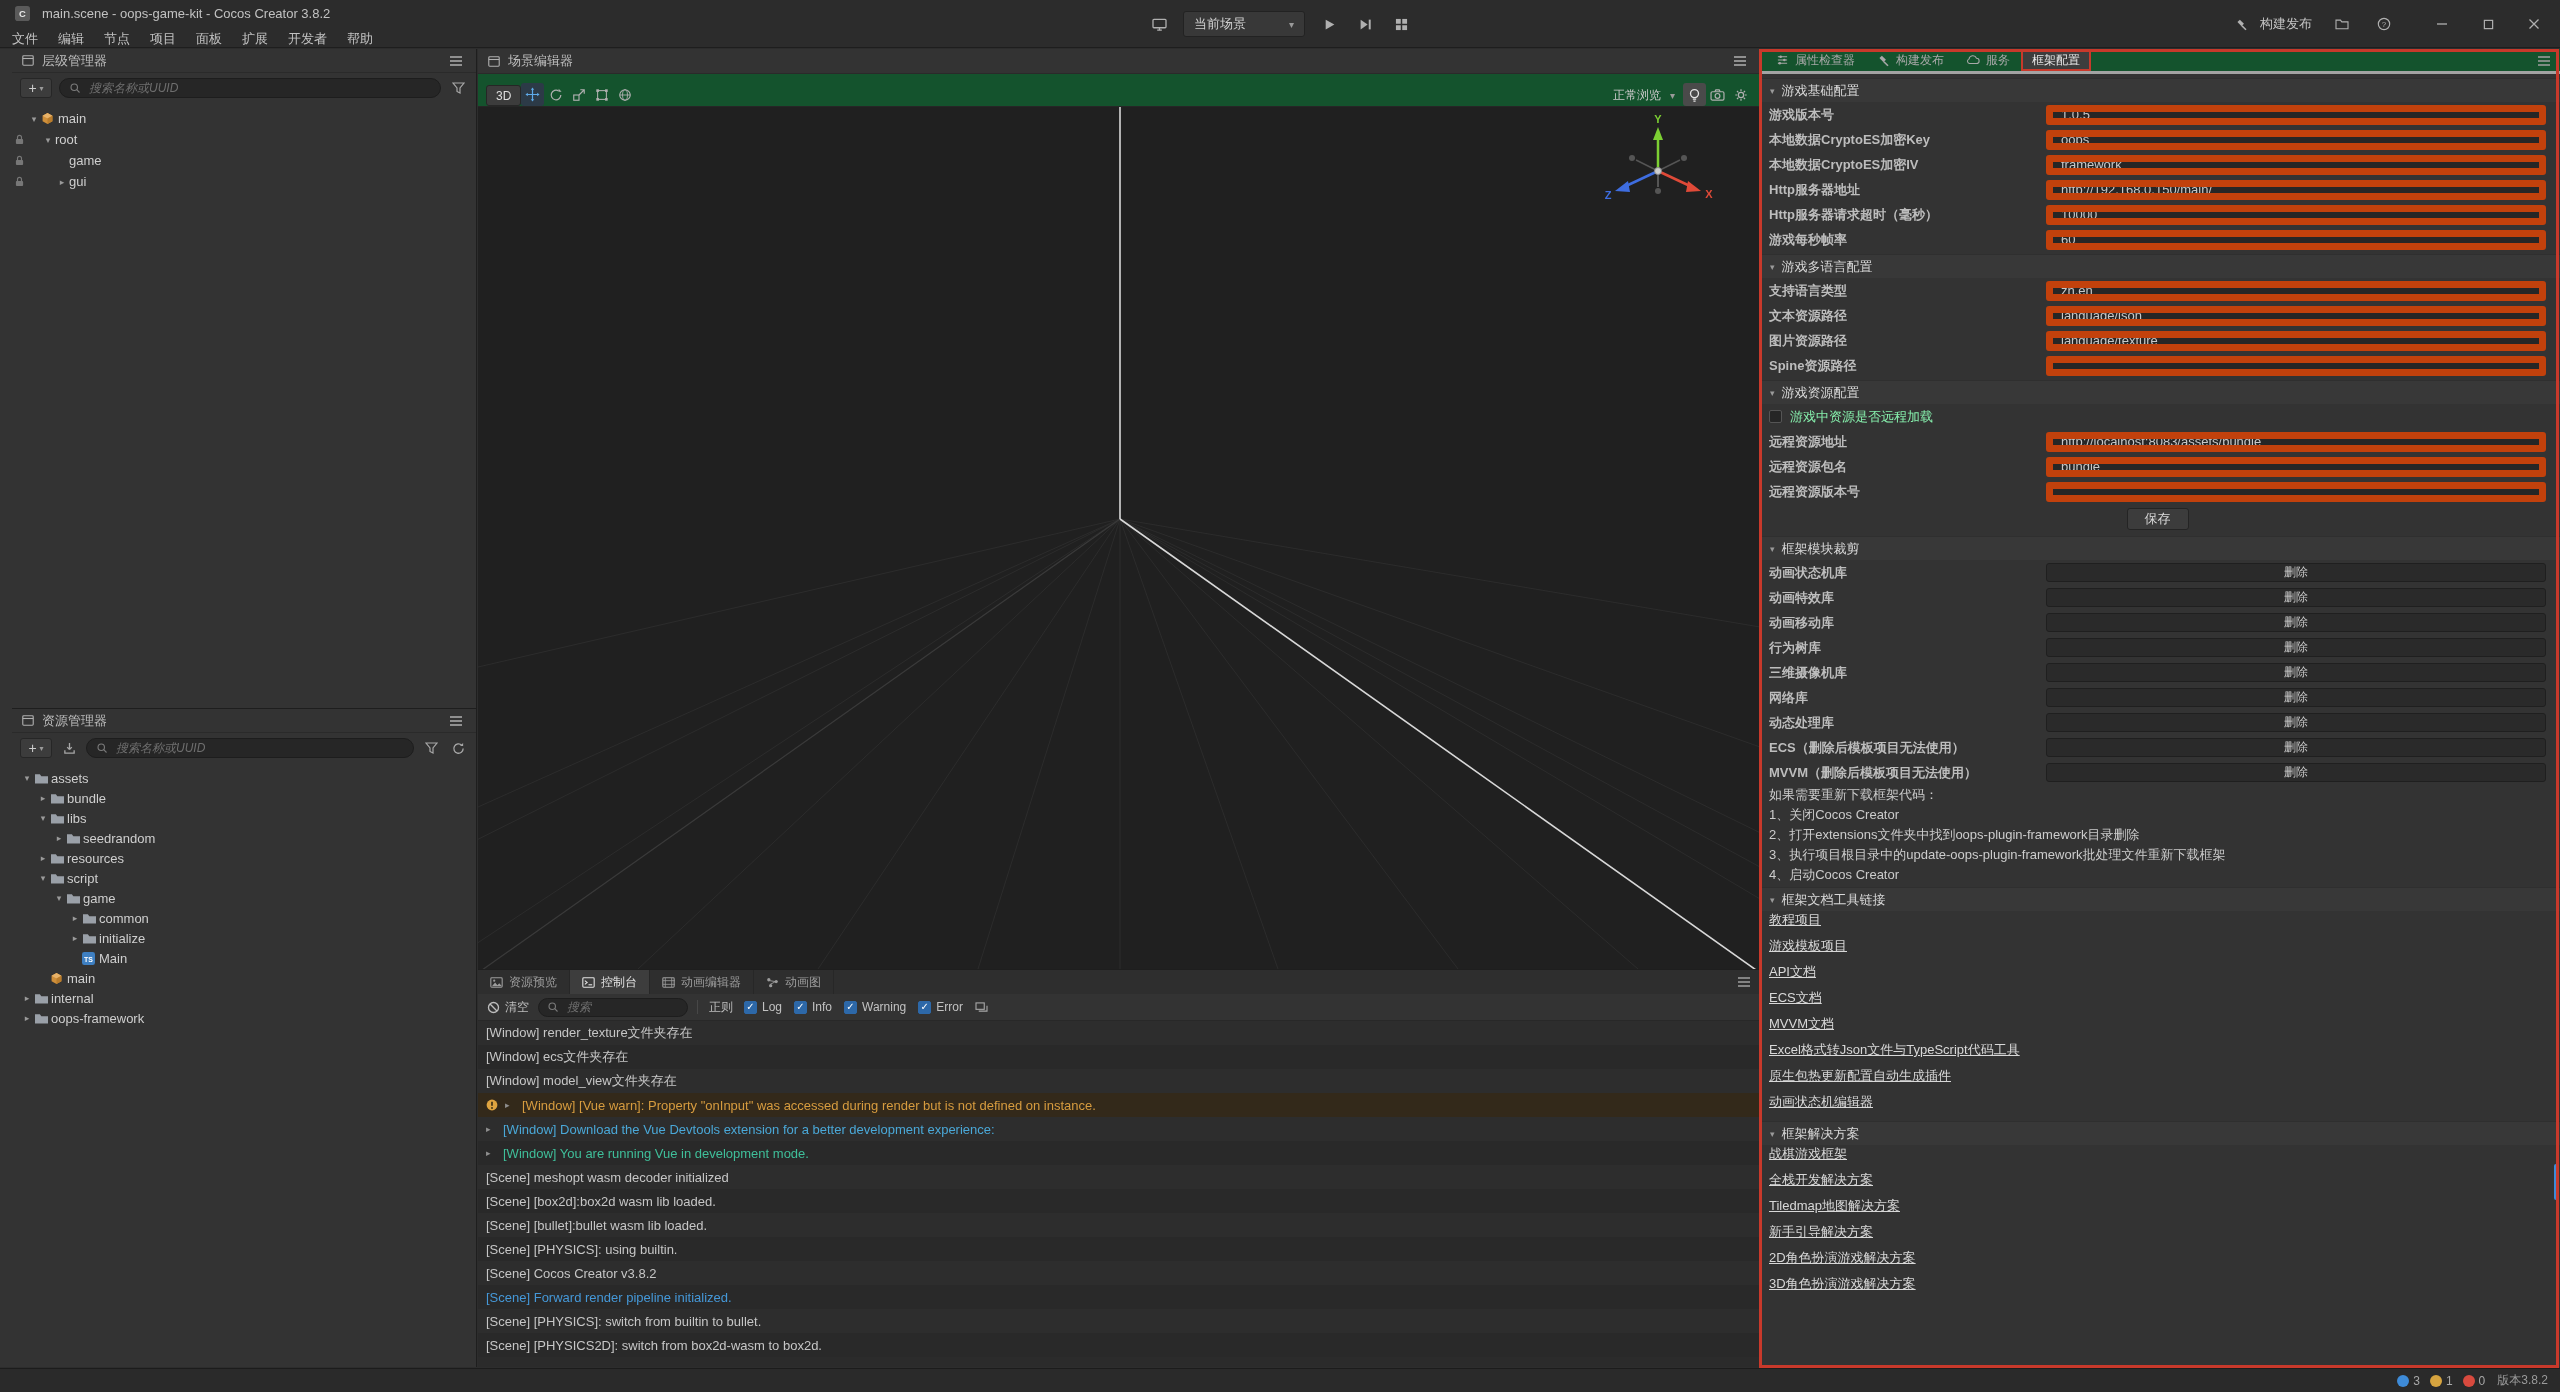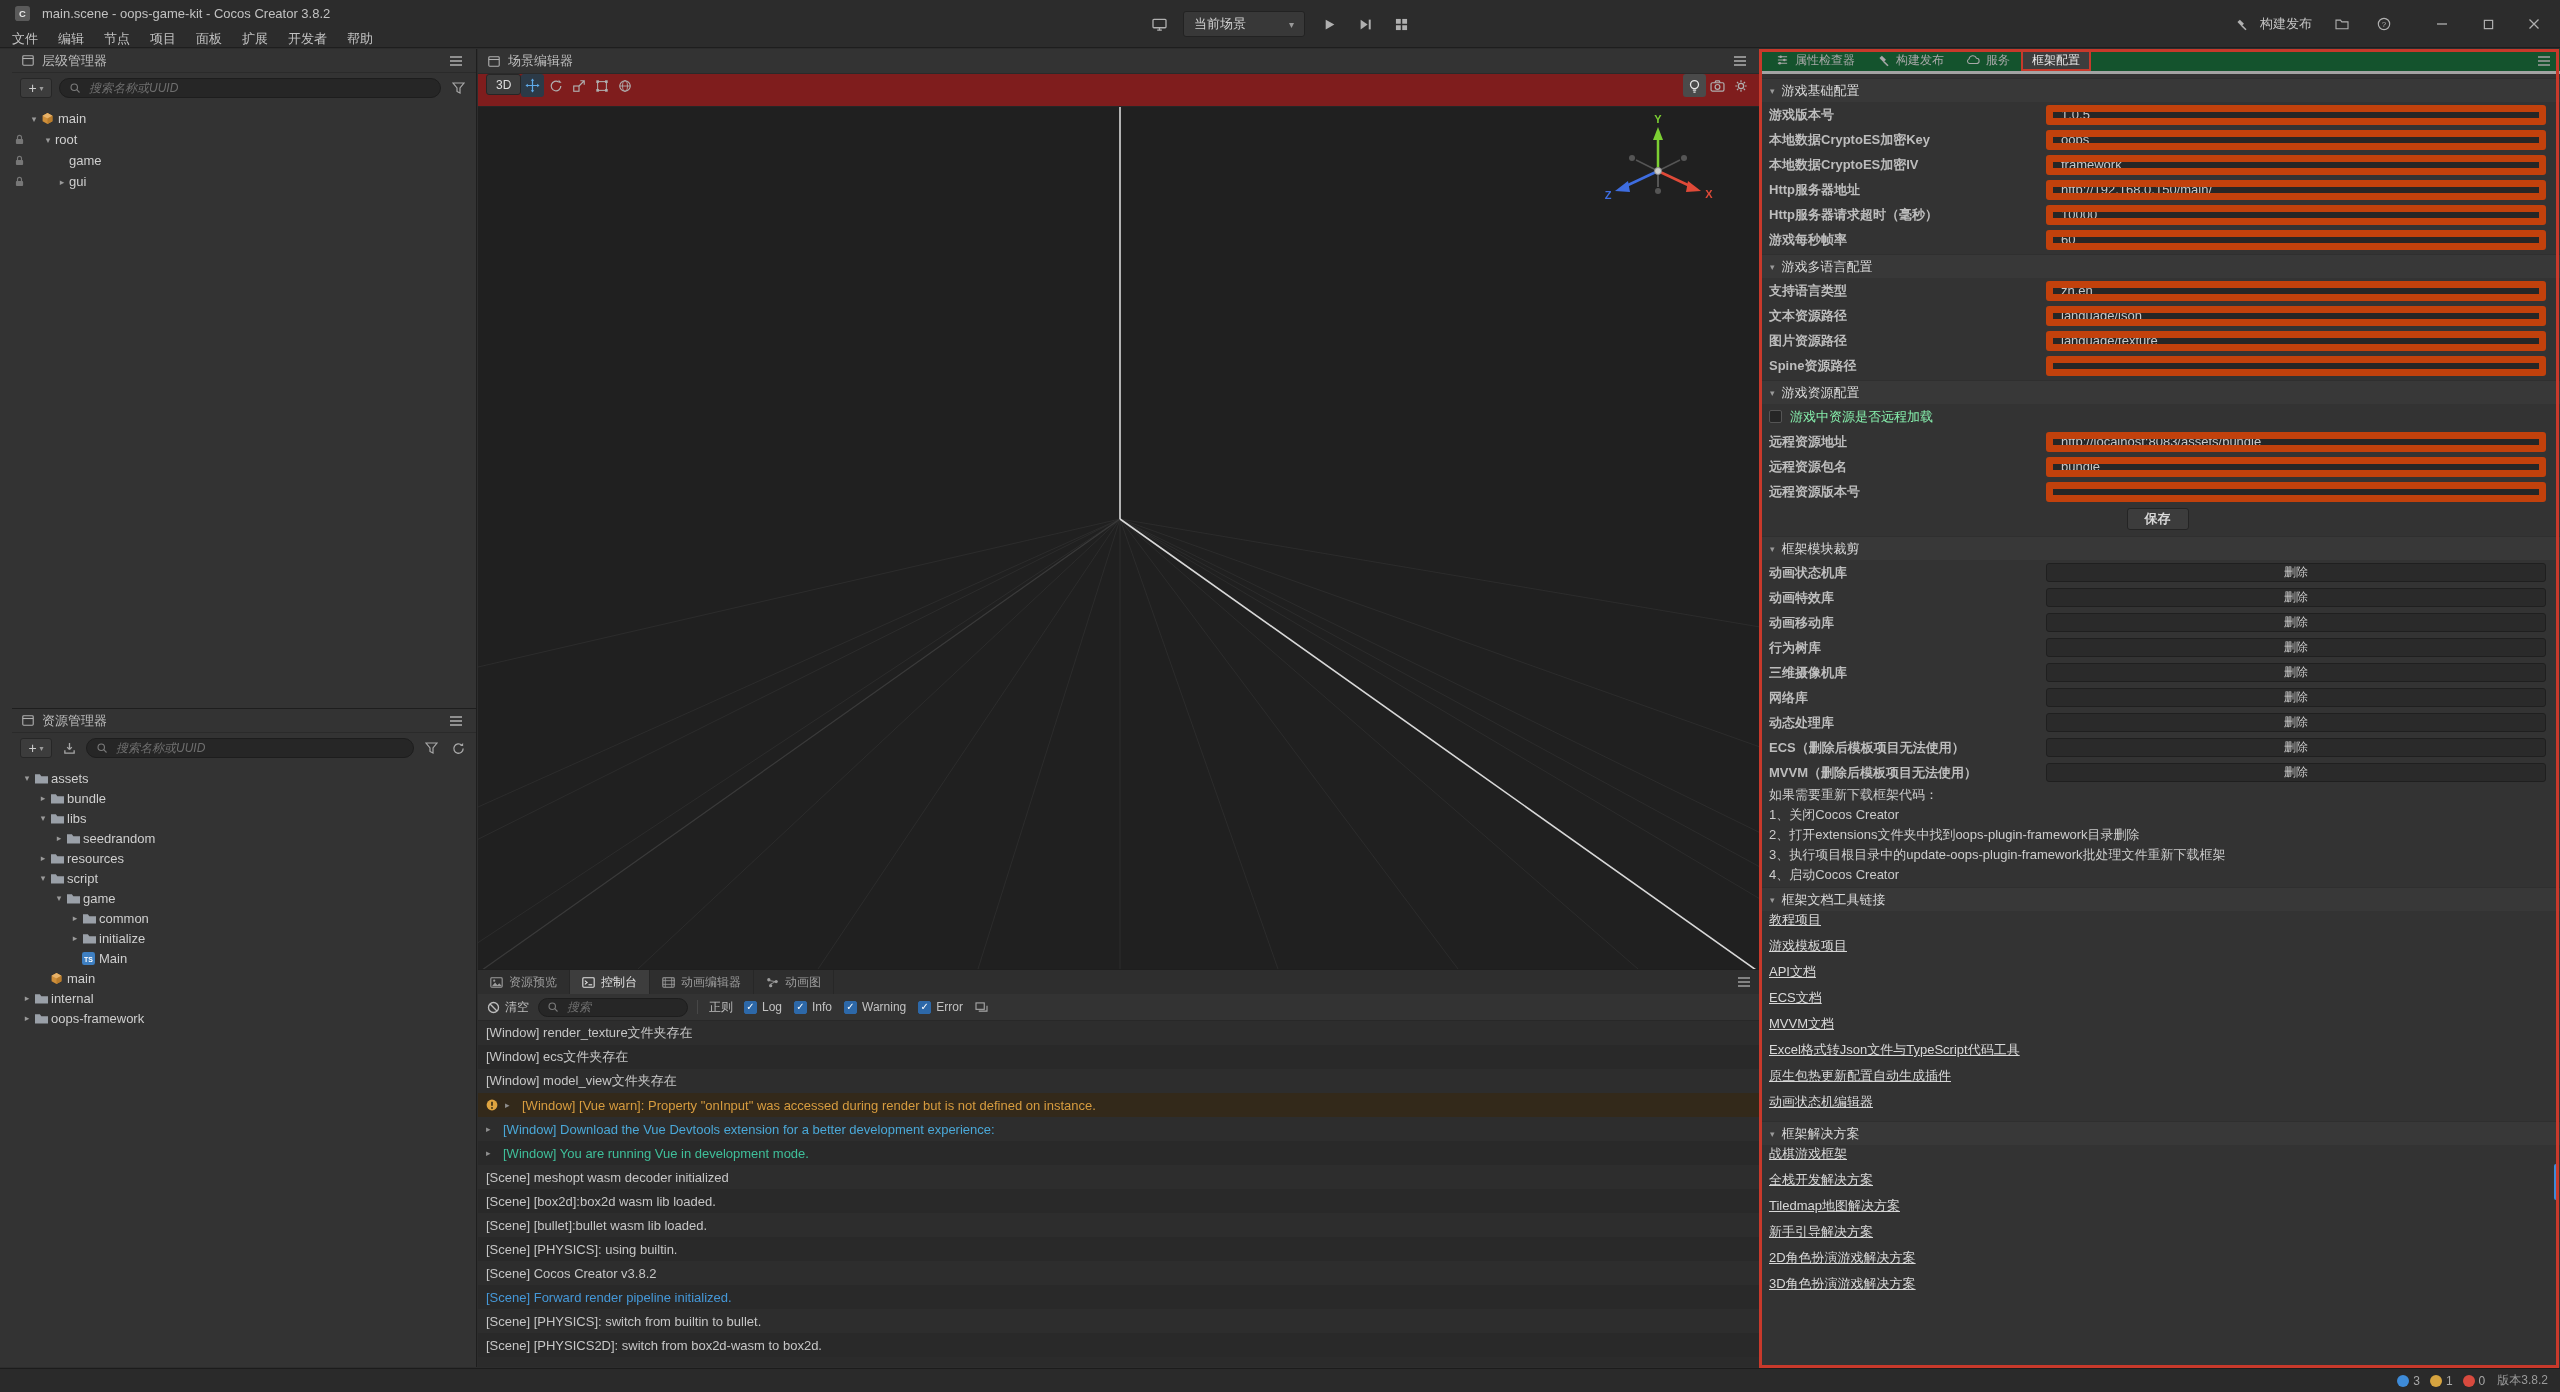--- a/index.html
+++ b/index.html
@@ -40,21 +40,21 @@
   .tree{flex:1;overflow:hidden;padding-top:5px;}
   .trow{height:21px;display:flex;align-items:center;cursor:default;}
   .t-gutter{width:15px;flex:0 0 15px;display:flex;align-items:center;justify-content:center;}
   .t-indent{flex:0 0 auto;}
   .expander{width:14px;flex:0 0 14px;text-align:center;color:#9a9a9a;font-size:9px;}
   .node-icon{width:17px;flex:0 0 17px;display:flex;align-items:center;}
   .node-label{color:#cfcfcf;font-size:13px;white-space:nowrap;}
   .atree .trow{height:20px;padding-left:8px;}
   
   .scene-tabbar{height:25px;flex:0 0 25px;display:flex;align-items:center;justify-content:space-between;padding:0 8px;background:#333;border-bottom:1px solid #2a2a2a;}
-  .scene-toolbar{height:33px;flex:0 0 33px;display:flex;align-items:flex-start;padding:0 8px;background:#7f1d1d;border-bottom:1px solid #262626;}
+  .scene-toolbar{height:33px;flex:0 0 33px;display:flex;align-items:flex-end;padding:0 8px;background:#14532d;border-bottom:1px solid #262626;}
   .btn-3d{height:21px;padding:0 9px;background:#3c3c3c;border:1px solid #262626;border-radius:3px;color:#ddd;display:flex;align-items:center;font-size:12px;}
   .tool-btn{width:23px;height:23px;border-radius:3px;display:flex;align-items:center;justify-content:center;color:#b0b0b0;}
   .tool-btn.active{color:#5ea9e8;background:#2c3a47;}
   .tb-spacer{flex:1;}
   .view-mode{display:flex;align-items:center;gap:9px;height:21px;padding:0 8px;color:#c9c9c9;font-size:12px;margin-top:32px;}
   .tool-toggle{width:23px;height:23px;border-radius:3px;display:flex;align-items:center;justify-content:center;color:#e6e6e6;background:#4a4a4a;}
   .viewport{flex:1;position:relative;background:#202020;overflow:hidden;}
   .vp-svg{position:absolute;left:0;top:0;}
   .gizmo{position:absolute;right:42px;top:6px;width:120px;height:120px;}
   
@@ -89,21 +89,21 @@
   .itab-right{margin-left:auto;display:flex;align-items:center;padding-right:8px;color:#a0a0a0;}
   .insp-content{flex:1;overflow:hidden;padding-top:2px;position:relative;}
   .sec-h{height:24px;display:flex;align-items:center;gap:7px;padding:0 9px;background:#383838;border-top:1px solid #2f2f2f;color:#d8d8d8;margin-top:2px;font-size:13px;}
   .sec-ch{font-size:9px;color:#9a9a9a;}
   .irow{height:25px;display:flex;align-items:center;padding:0 14px 0 8px;}
   .ilabel{width:277px;flex:0 0 277px;color:#bdbdbd;font-size:13px;white-space:nowrap;overflow:hidden;font-weight:bold;}
   .ival{flex:1;height:20px;background:#262626;border:7px solid #c2410c;border-radius:3px;display:flex;align-items:center;padding:0 8px;color:#c9c9c9;font-size:13px;white-space:nowrap;overflow:hidden;}
   .insp-chk{width:13px;height:13px;border-radius:2px;background:#262626;border:1px solid #555;margin-right:8px;flex:0 0 13px;}
   .chk-label{color:#86efac;font-size:13px;}
   .btn-row{height:30px;justify-content:center;}
-  .save-btn{height:22px;padding:0 17px;background:#3c3c3c;border:1px solid #242424;border-radius:3px;color:#d8d8d8;display:flex;align-items:center;font-size:13px;font-weight:bold;}
+  .save-btn{height:22px;padding:0 17px;background:#3c3c3c;border:1px solid #242424;border-radius:3px;color:#d8d8d8;display:flex;align-items:center;font-size:13px;}
   .del-btn{flex:1;height:19px;background:#2a2a2a;border:1px solid #1f1f1f;border-radius:3px;display:flex;align-items:center;justify-content:center;color:#c9c9c9;font-size:12px;}
   .itext{height:20px;line-height:20px;padding:0 8px;color:#cccccc;font-size:13px;white-space:nowrap;overflow:hidden;}
   .ilink-row{height:26px;display:flex;padding:0 8px;}
   .ilink{color:#d8d8d8;text-decoration:underline;font-size:13px;cursor:pointer;}
   .insp-scrollthumb{position:absolute;right:1px;top:1090px;width:5px;height:36px;background:var(--accent);border-radius:2px;}
   
   .annotation-box{position:absolute;left:1759px;top:49px;width:800px;height:1319px;border:3px solid var(--annotation);pointer-events:none;z-index:60;}
   
   .statusbar{position:absolute;left:0;right:0;bottom:0;height:24px;background:#2a2a2a;border-top:1px solid #1c1c1c;display:flex;align-items:center;justify-content:flex-end;gap:12px;padding:0 12px;font-size:12px;color:#a8a8a8;z-index:70;}
   .count-badge{display:flex;align-items:center;gap:4px;}

